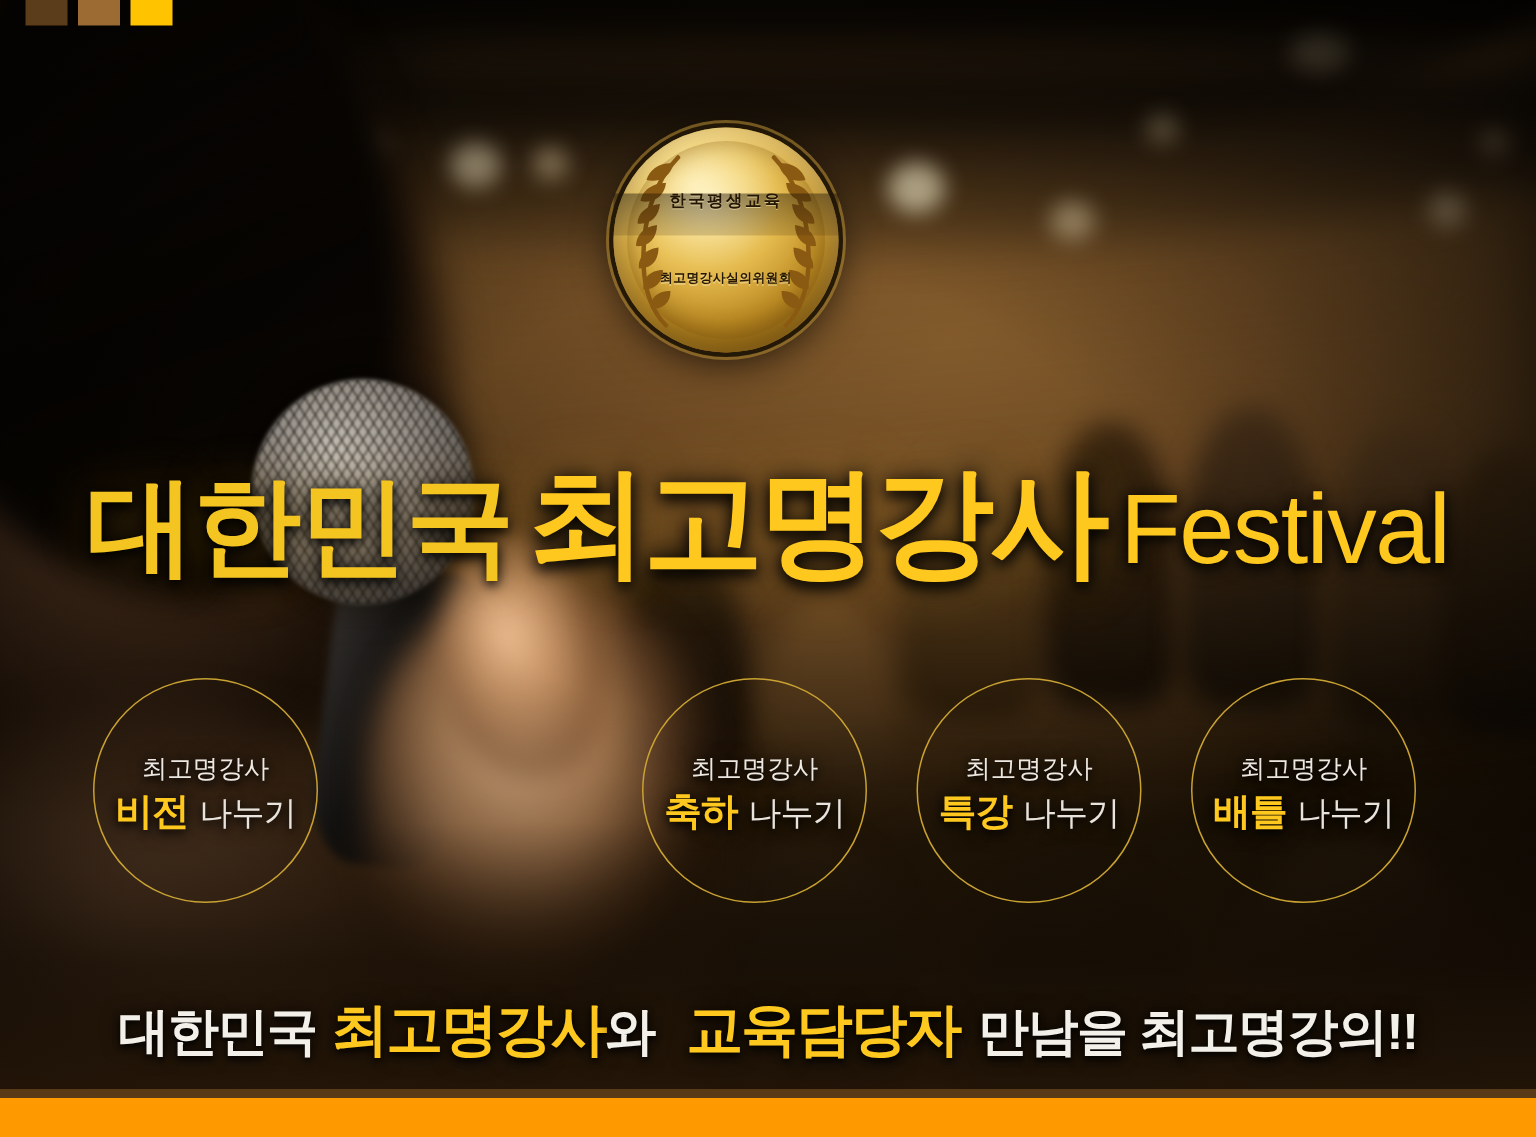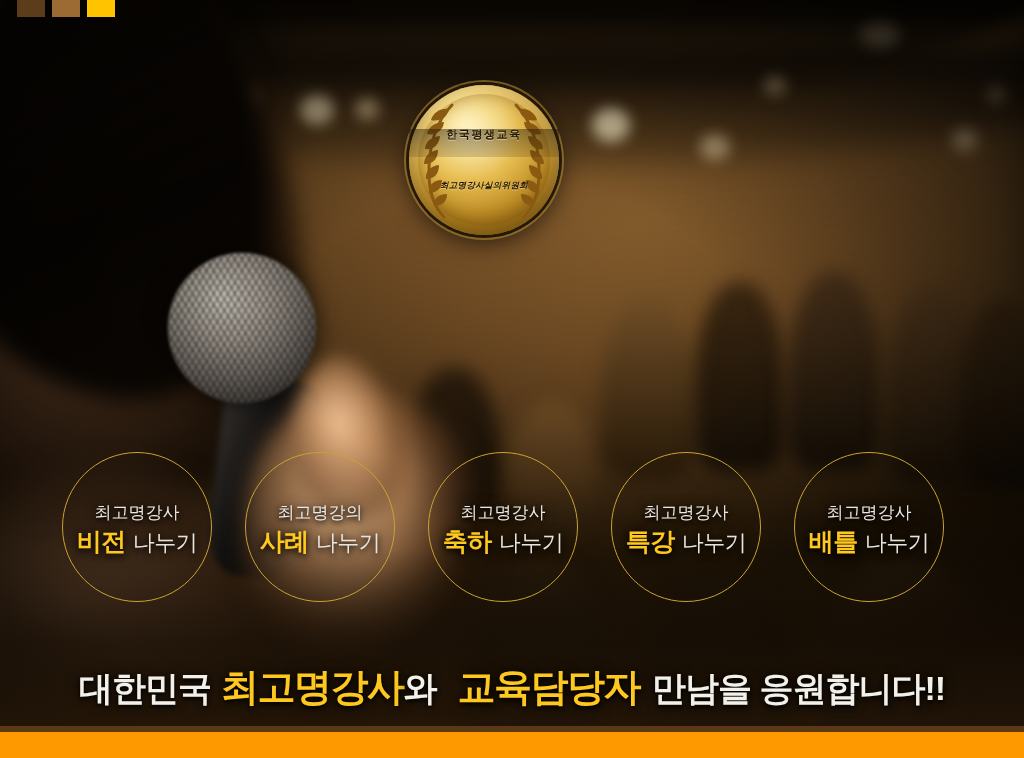--- a/index.html
+++ b/index.html
@@ -164,21 +164,21 @@
   }
   .medal-txt {
     position:absolute; left:0; right:0; text-align:center;
     color:#241704; line-height:1; white-space:nowrap;
   }
   .m-top { top:44px; font-size:11px; letter-spacing:1.6px; font-weight:700;
            text-shadow:0 1px 0 rgba(255,240,190,.55); }
   .m-mid { top:57px; font-size:32px; font-weight:900; letter-spacing:-.5px;
            color:#1a1003; text-shadow:0 1px 1px rgba(255,238,185,.6), 0 -1px 0 rgba(90,60,10,.5); }
   .m-bot { top:96px; font-size:8.5px; font-weight:700; letter-spacing:.3px;
-           text-shadow:0 1px 0 rgba(255,240,190,.45);font-style:italic; }
+           text-shadow:0 1px 0 rgba(255,240,190,.45); }
 
   
   .title {
     position:absolute; left:0; right:0; top:308px;
     text-align:center; z-index:9; white-space:nowrap;
     line-height:1;
   }
   .t-light {
     font-size:72px; font-weight:700; color:#F4C521; letter-spacing:-1px;
     text-shadow:0 0 14px rgba(0,0,0,.85), 0 3px 7px rgba(0,0,0,.9), 0 0 34px rgba(255,180,40,.3);
@@ -322,32 +322,29 @@
         <path d="M20 81 C11 81 6 87 7 94 C15 94 20 89 20 81Z"></path>
         <path d="M25 95 C16 95 11 100 12 107 C20 107 25 103 25 95Z"></path>
       </g>
     </svg>
 
     <div class="medal-band"></div>
     <div class="medal-txt m-top">한국평생교육</div>
     <div class="medal-txt m-bot">최고명강사실의위원회</div>
   </div>
 
+  <div class="title">
+    <span class="t-light">대한민국</span><span class="t-bold">최고명강사</span><span class="t-fest">Festival</span>
+  </div>
 
   <div class="circles">
     <div class="circle" style="left:62px;">
       <div class="c-top">최고명강사</div>
       <div class="c-bot">
         <span class="c-key">비전</span><span class="c-tail">나누기</span>
-      </div>
-    </div>
-    <div class="circle" style="left:245px;">
-      <div class="c-top">최고명강의</div>
-      <div class="c-bot">
-        <span class="c-key">사례</span><span class="c-tail">나누기</span>
       </div>
     </div>
     <div class="circle" style="left:428px;">
       <div class="c-top">최고명강사</div>
       <div class="c-bot">
         <span class="c-key">축하</span><span class="c-tail">나누기</span>
       </div>
     </div>
     <div class="circle" style="left:611px;">
       <div class="c-top">최고명강사</div>
@@ -357,19 +354,19 @@
     </div>
     <div class="circle" style="left:794px;">
       <div class="c-top">최고명강사</div>
       <div class="c-bot">
         <span class="c-key">배틀</span><span class="c-tail">나누기</span>
       </div>
     </div>
   </div>
 
   <div class="tagline">
-    <span class="g-plain">대한민국</span><span class="g-hi" style="margin-left:10px;">최고명강사</span><span class="g-plain">와</span><span class="g-hi" style="margin-left:21px;">교육담당자</span><span class="g-plain" style="margin-left:12px;">만남을 응원합니다!!</span>
+    <span class="g-plain">대한민국</span><span class="g-hi" style="margin-left:10px;">최고명강사</span><span class="g-plain">와</span><span class="g-hi" style="margin-left:21px;">교육담당자</span><span class="g-plain" style="margin-left:12px;">만남을 최고명강의!!</span>
   </div>
 
   <div class="bar-dark"></div>
   <div class="bar-orange"></div>
 
 </div>
 
 </body></html>

